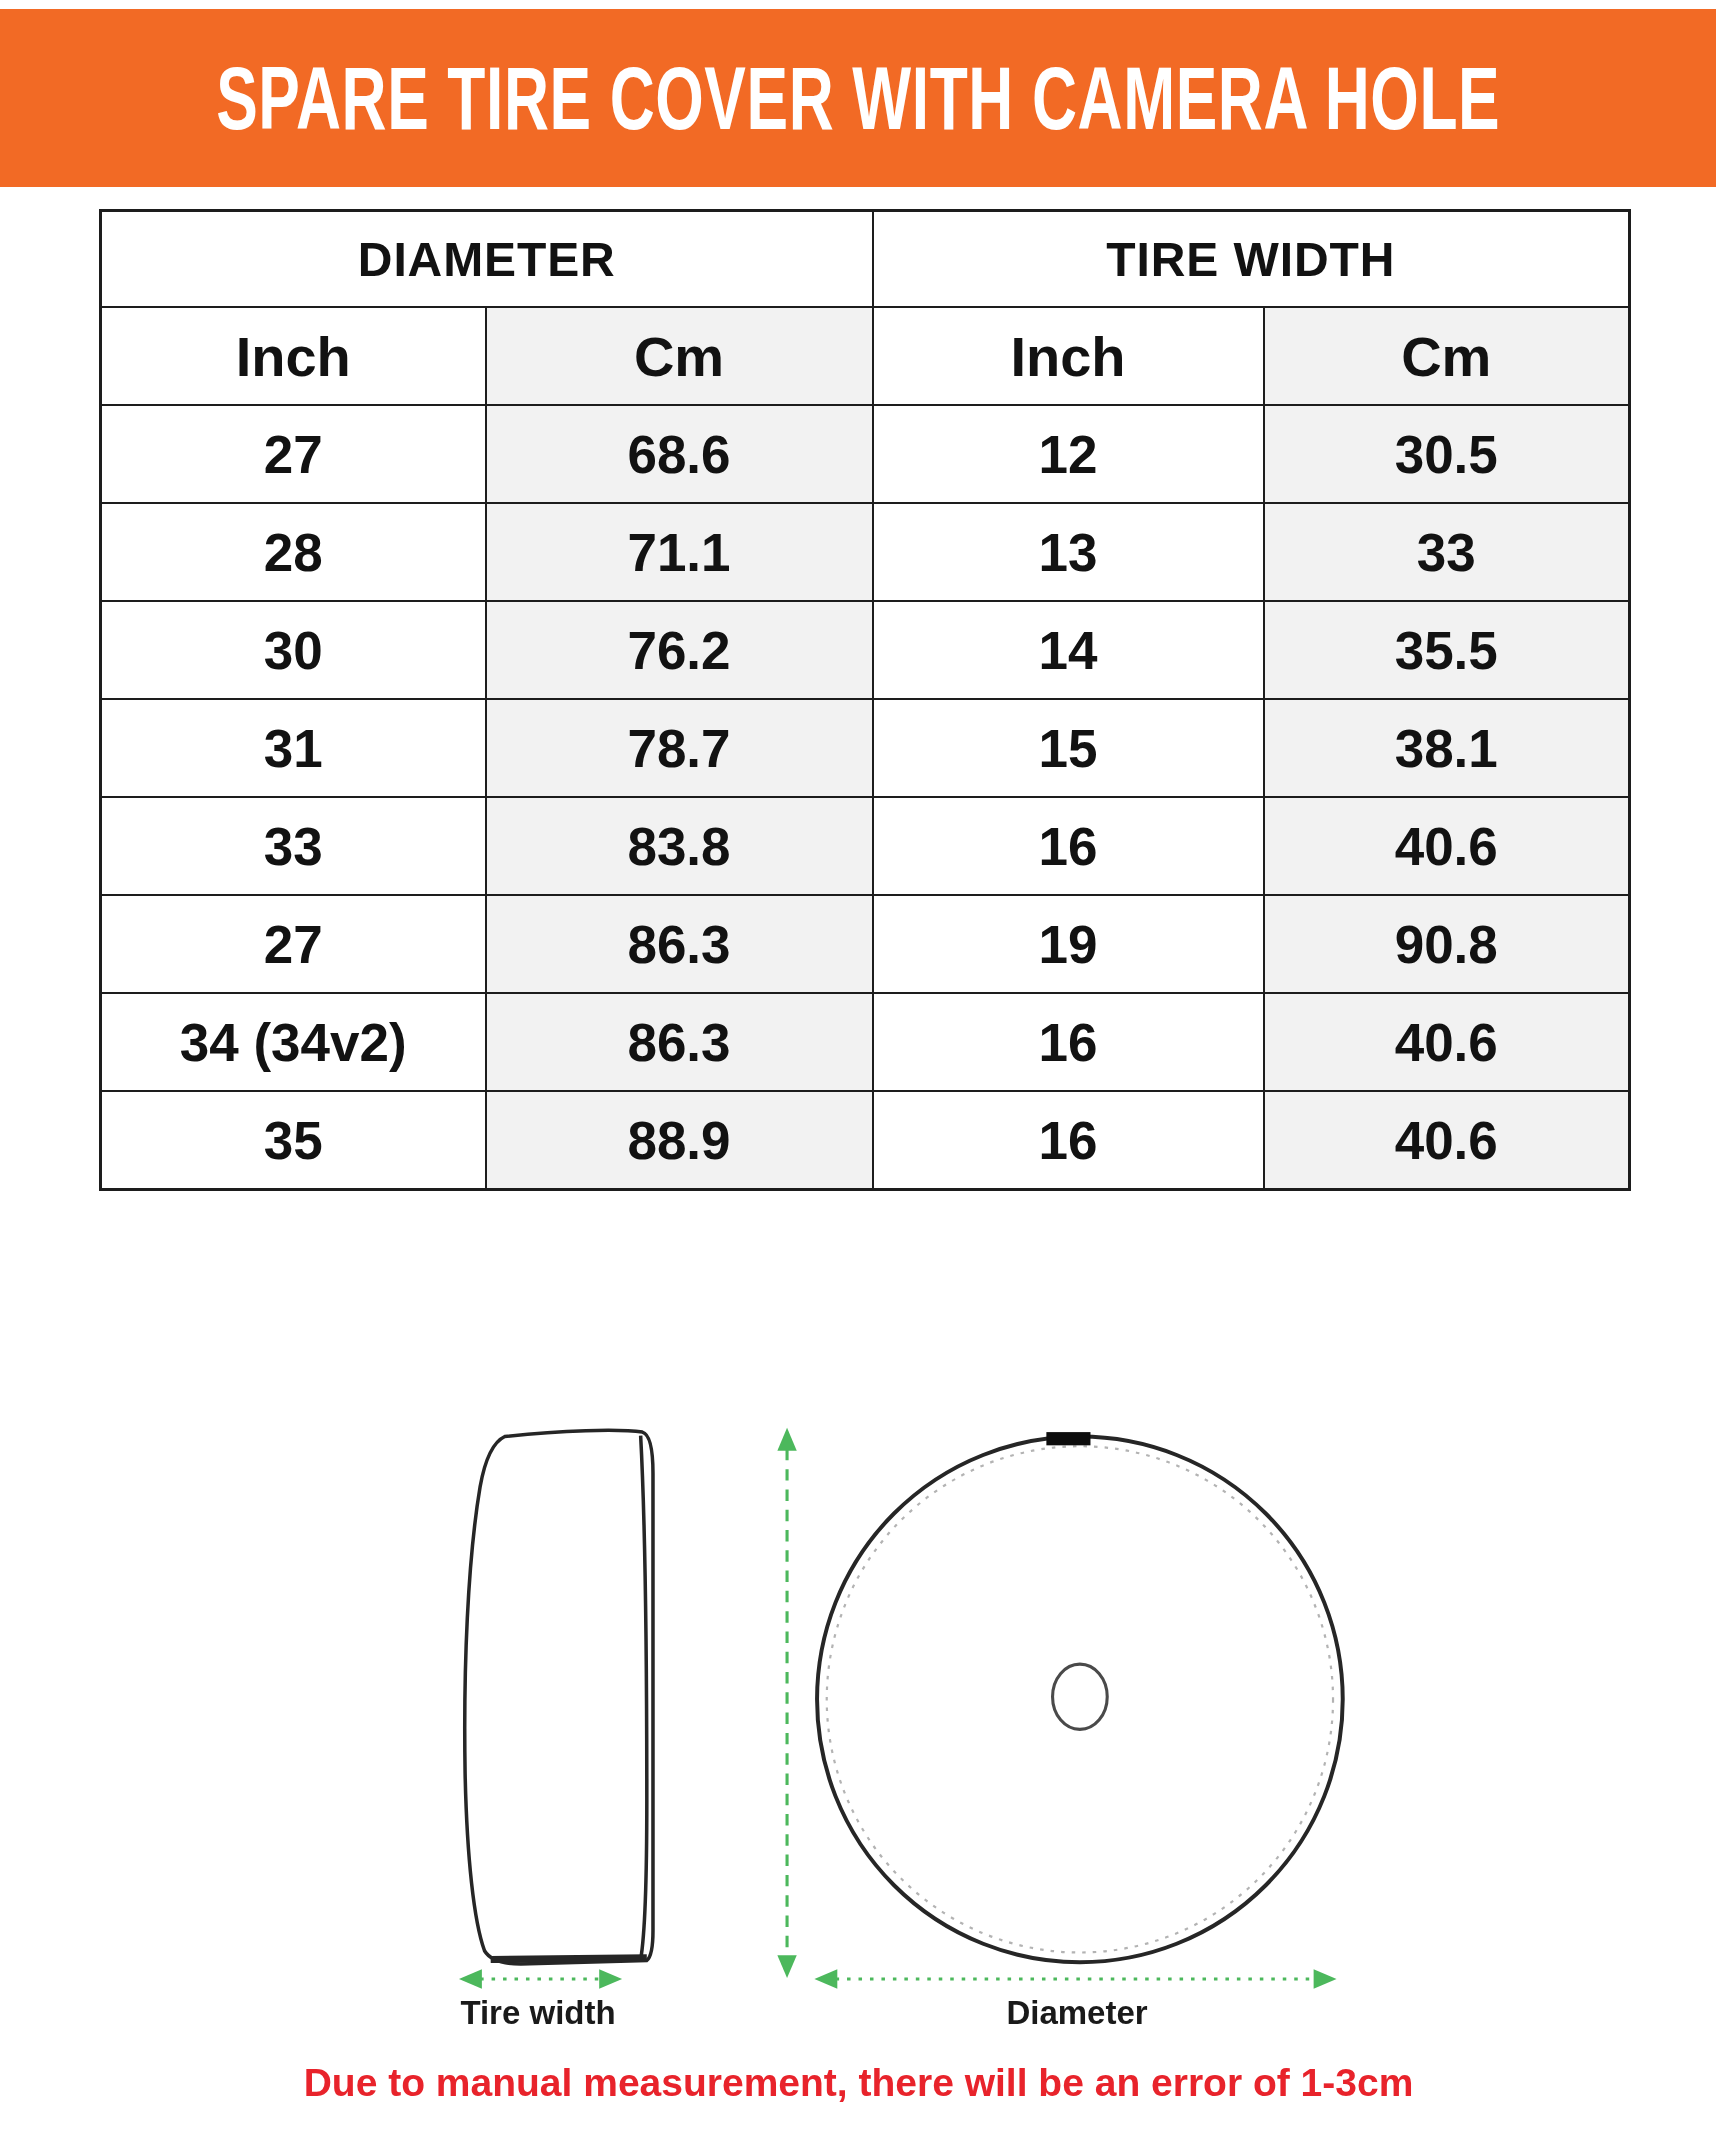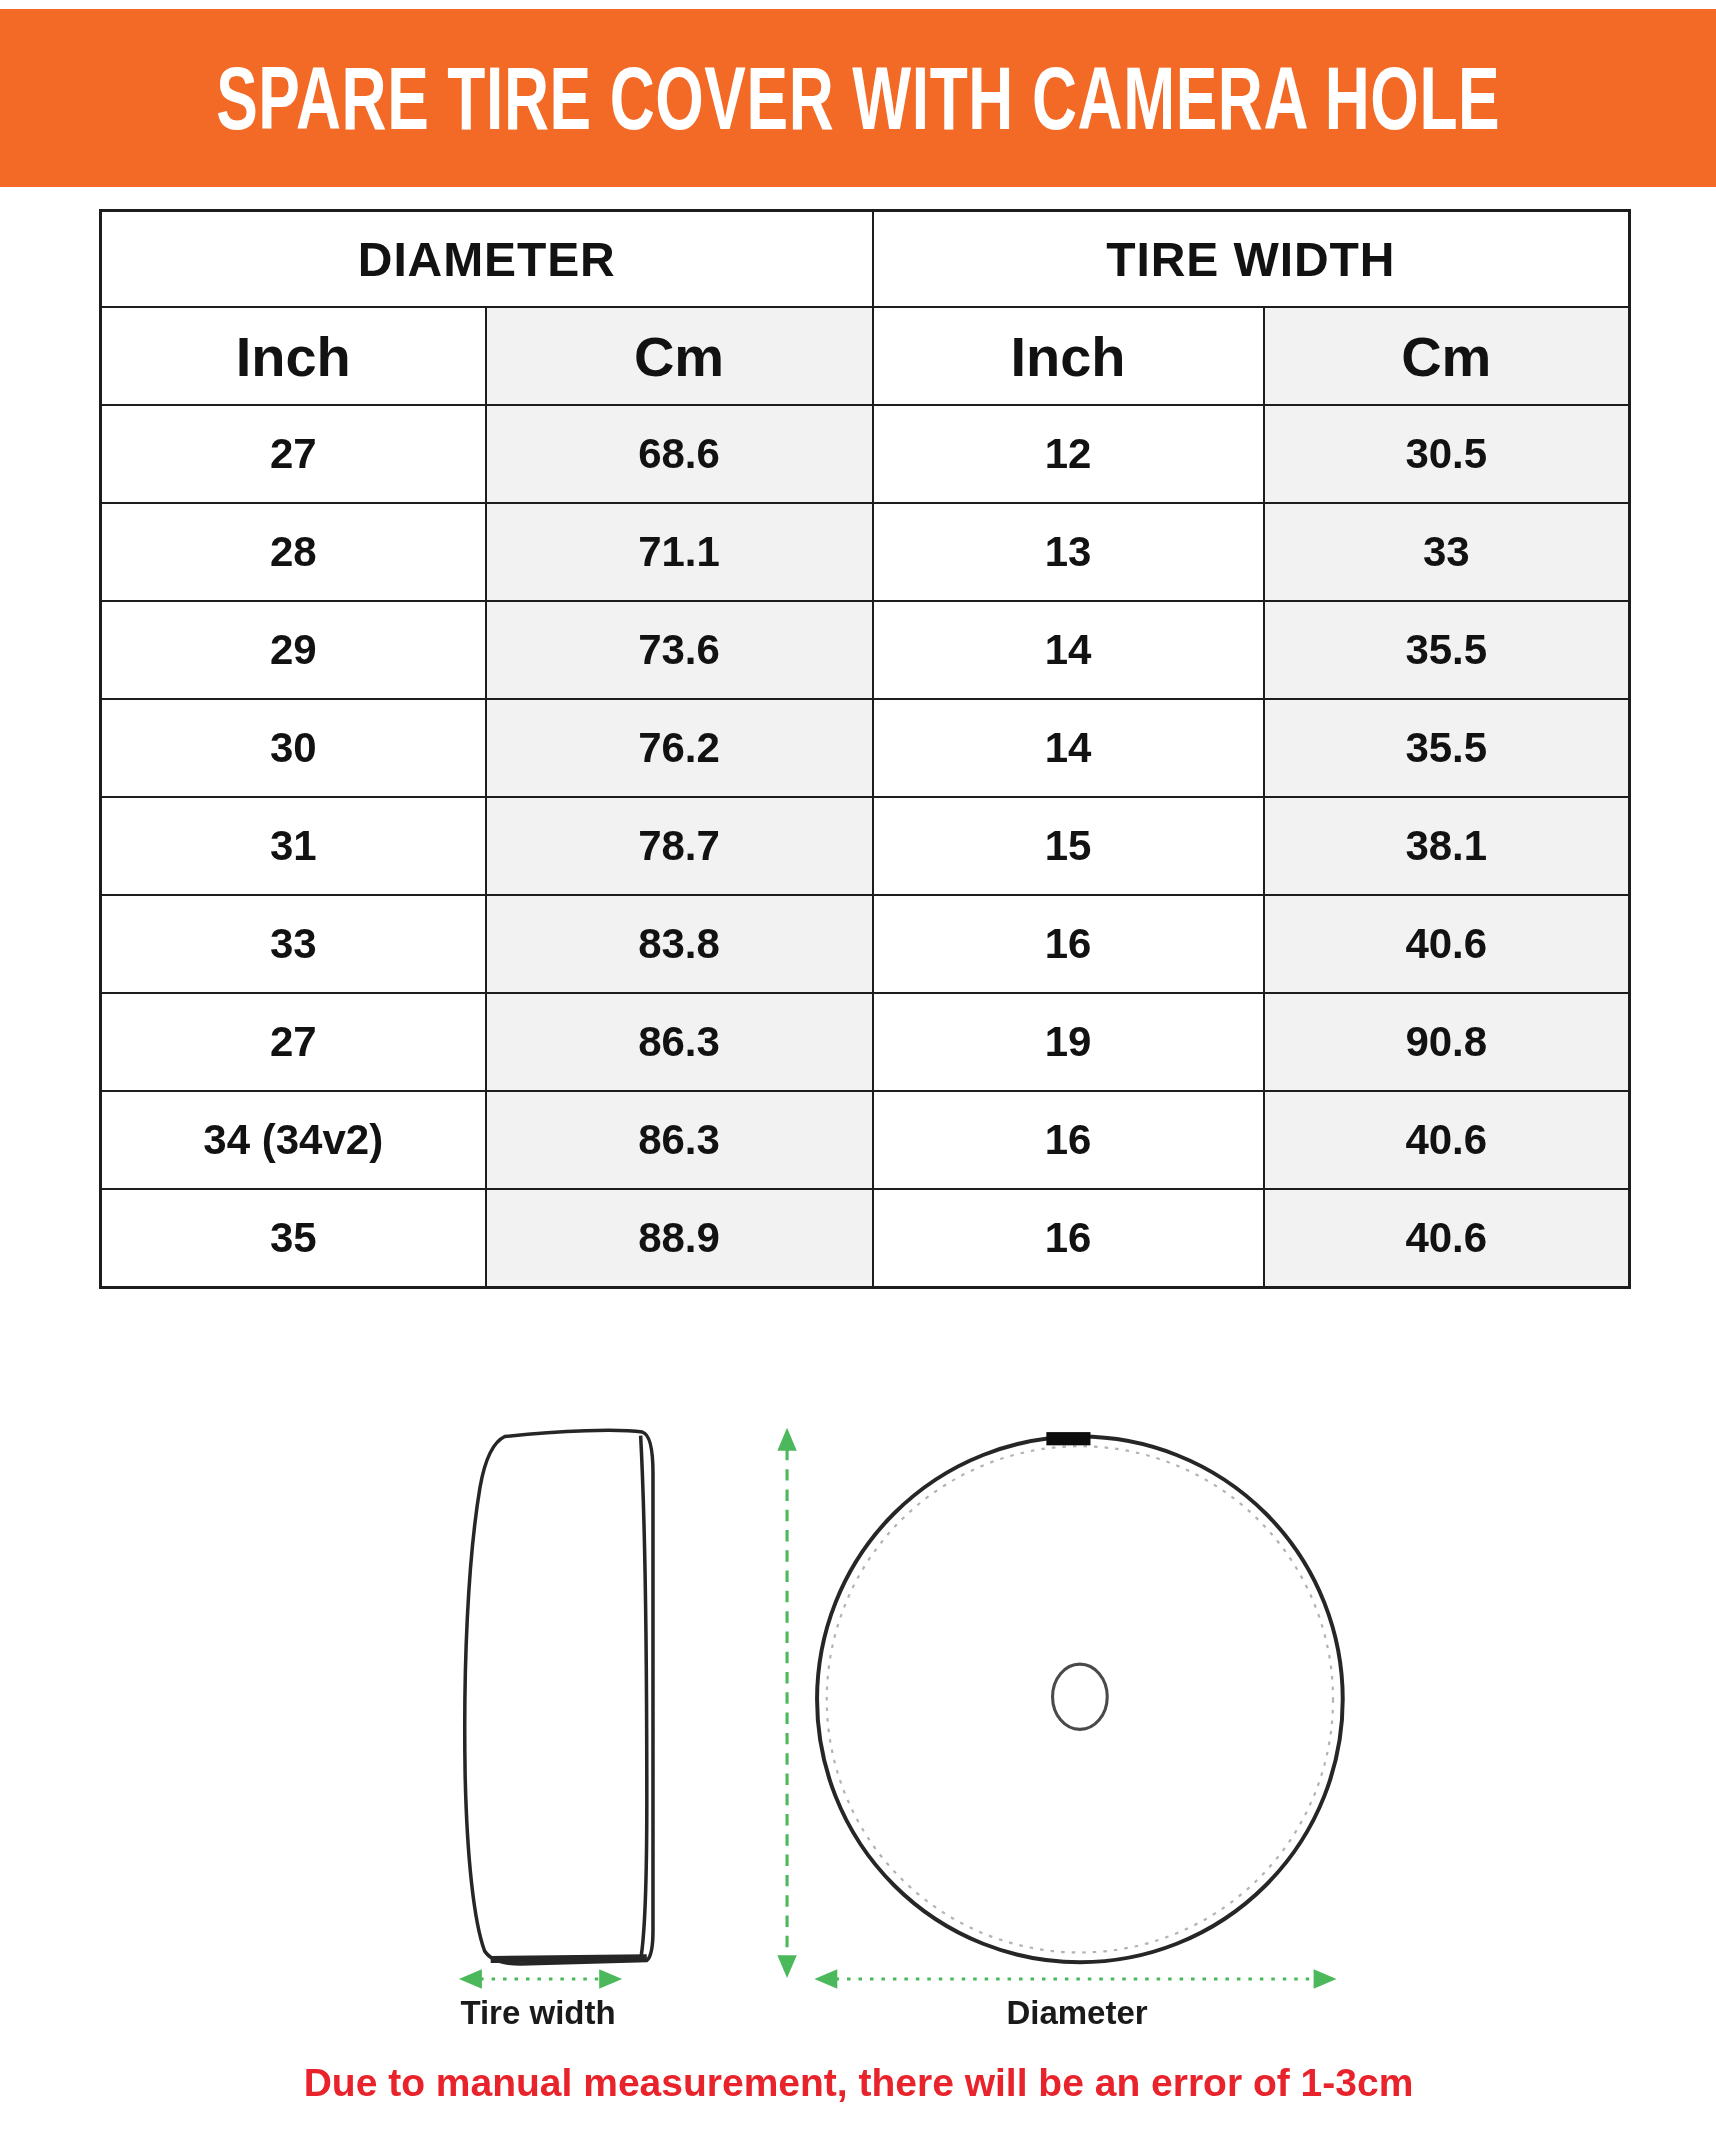--- a/index.html
+++ b/index.html
@@ -37,21 +37,21 @@
   .size-table th,.size-table td{
     border:2.6px solid #1d1d1d;
     text-align:center;vertical-align:middle;
     color:#121212;
     padding:0;
   }
   .size-table thead tr.group-row th{
     height:94px;font-size:48px;font-weight:800;letter-spacing:0.9px;background:#ffffff;
   }
   .size-table thead tr.sub-row th{height:96px;font-size:56px;font-weight:700;}
-  .size-table tbody td{height:96px;font-size:42px;font-weight:600;}
+  .size-table tbody td{height:96px;font-size:53px;font-weight:600;}
   .size-table .cm{background:#F2F2F2;}
   
   svg.diagram{position:absolute;left:0;top:1403px;}
   .diagram-label{
     position:absolute;width:318px;text-align:center;
     font-size:33px;font-weight:700;color:#1a1a1a;
   }
   .label-tire-width{left:379px;top:1994px;}
   .label-diameter{left:918px;top:1994px;}
   
@@ -94,26 +94,20 @@
         <td>27</td>
         <td class="cm">68.6</td>
         <td>12</td>
         <td class="cm">30.5</td>
       </tr>
       <tr>
         <td>28</td>
         <td class="cm">71.1</td>
         <td>13</td>
         <td class="cm">33</td>
-      </tr>
-      <tr>
-        <td>29</td>
-        <td class="cm">73.6</td>
-        <td>14</td>
-        <td class="cm">35.5</td>
       </tr>
       <tr>
         <td>30</td>
         <td class="cm">76.2</td>
         <td>14</td>
         <td class="cm">35.5</td>
       </tr>
       <tr>
         <td>31</td>
         <td class="cm">78.7</td>

